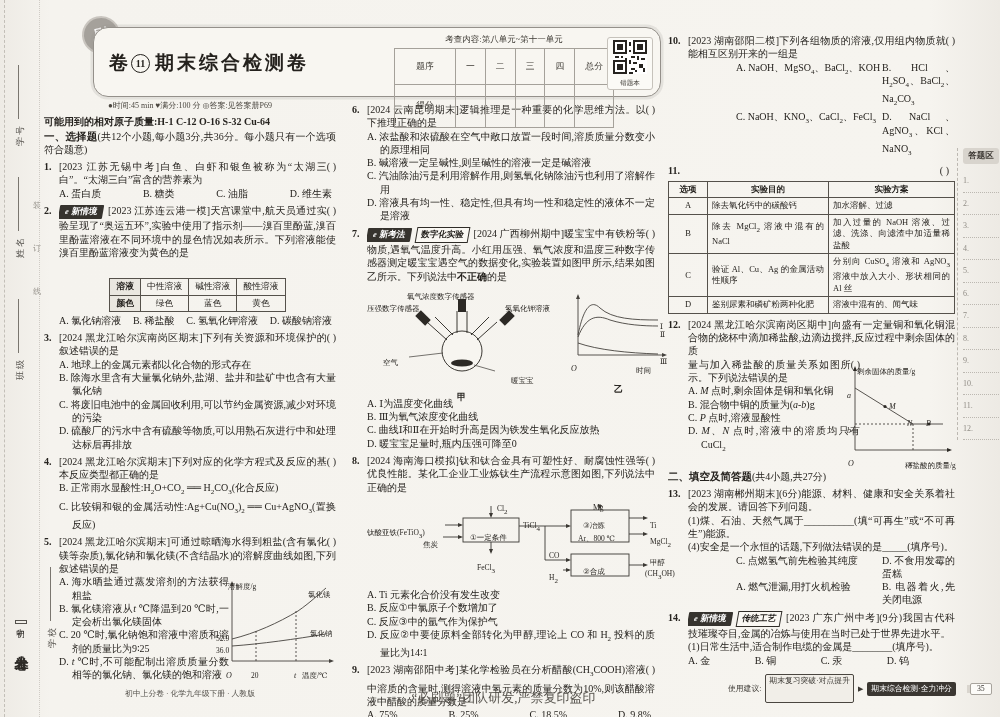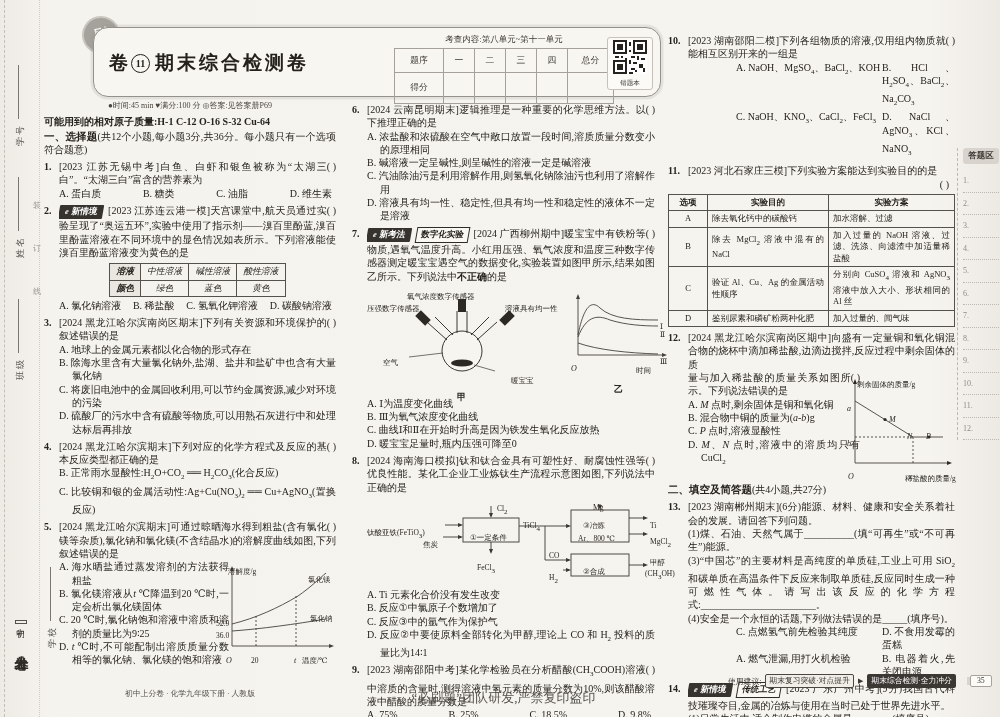--- a/index.html
+++ b/index.html
@@ -24,21 +24,21 @@
   .hcard{position:absolute;left:93px;top:27px;width:566px;height:68px;background:#f8f6f1;
          border:1px solid #94908a;border-radius:15px;z-index:2;
          box-shadow:0 0 0 2.5px rgba(150,146,139,.18);}
   .htitle{position:absolute;left:15px;top:22px;font-size:19px;font-weight:700;color:#24211d;
           display:flex;align-items:center;}
   .vnum{display:inline-flex;width:17px;height:17px;border:1.4px solid #24211d;border-radius:50%;
         align-items:center;justify-content:center;font-size:10px;margin:0 5px 0 3px;letter-spacing:0;}
   .httl{letter-spacing:3px;}
   .hscope{position:absolute;left:298px;top:6px;width:224px;text-align:center;font-size:8.5px;color:#3c3933;}
   .htbl{position:absolute;left:300px;top:20px;width:220px;border-collapse:collapse;}
-  .htbl td{border:0.8px solid #a5a19a;text-align:center;font-size:8.8px;color:#3c3933;padding:4px;height:15px;}
+  .htbl td{border:0.8px solid #a5a19a;text-align:center;font-size:8.8px;color:#3c3933;padding:10px;height:15px;}
   .htbl tr.r2 td{height:22px;}
   .qrbox{position:absolute;right:7px;top:9px;width:44px;text-align:center;background:#fbfaf6;
          border:1px solid #c6c2bb;border-radius:3px;padding:2px 0 1px;}
   .qrlab{font-size:6.5px;color:#3c3933;margin-top:1px;}
   
   .col{position:absolute;font-size:10px;line-height:13.3px;color:#26231f;text-align:justify;}
   .c1{left:44px;top:99px;width:292px;}
   .c2{left:352px;top:99px;width:303px;}
   .c3{left:668px;top:30px;width:287px;}
   .meta{text-align:center;font-size:8px;color:#4a463f;margin-bottom:3px;}
@@ -52,21 +52,21 @@
   .br{float:right;}
   .opt{padding-left:13px;text-indent:-13px;}
   .orow{display:flex;justify-content:space-between;padding-right:4px;}
   .orow2{display:flex;margin-left:48px;}
   .orow2 .ocell{width:146px;flex:none;}
   .badge-d{display:inline-block;background:#36332e;color:#fff;font-size:8.5px;font-weight:700;
            padding:0 6px 1px;transform:skewX(-10deg);border-radius:1px;margin-right:5px;text-indent:0;}
   .badge-d .blogo{font-style:italic;margin-right:3px;font-size:8px;}
   .badge-b{display:inline-block;border:1.2px solid #2f2c27;background:#faf8f3;color:#201d19;font-size:8.5px;
            font-weight:700;padding:0 4px 1px;transform:skewX(-10deg);margin-right:5px;text-indent:0;}
-  table.ztbl{border-collapse:collapse;margin:4px auto 2px;font-style:italic;}
+  table.ztbl{border-collapse:collapse;margin:19px auto 2px;}
   table.ztbl td{border:0.9px solid #55514b;font-size:8.8px;text-align:center;padding:1px 6px;height:13px;}
   table.ztbl td.hd{background:#eae7e0;font-weight:700;}
   table.ztbl2{border-collapse:collapse;margin:3px 0 2px;width:287px;}
   table.ztbl2 td{border:0.9px solid #55514b;font-size:8.5px;line-height:11.5px;padding:2px 4px;vertical-align:middle;}
   table.ztbl2 td.cc{text-align:center;}
   table.ztbl2 tr.hd td{text-align:center;font-weight:700;}
   
   .fig{position:relative;}
   .fig svg{position:absolute;left:0;top:0;}
   .lab{position:absolute;font-size:7.5px;line-height:8px;color:#2a2723;white-space:nowrap;margin-top:8px;}
@@ -83,21 +83,21 @@
   .fig8{position:relative;height:92px;margin-top:2px;}
   
   .az{position:absolute;left:957px;top:148px;width:42px;padding-left:5px;border-left:1px dashed #bcb8b1;}
   .aztab{width:36px;background:#d8d4cd;border-radius:3px;text-align:center;font-size:8.5px;font-weight:700;
          color:#403c37;padding:2px 0;}
   .azit{font-size:8px;color:#8f8b84;height:21.5px;line-height:21.5px;border-bottom:1px dotted #bcb8b1;width:36px;}
   
   .ftl{position:absolute;left:44px;top:688px;width:292px;text-align:center;font-size:7.8px;color:#55524c;}
   .ftc{position:absolute;left:352px;top:689px;width:303px;text-align:center;font-size:13px;color:#55524c;}
   .ftr{position:absolute;left:728px;top:674px;display:flex;align-items:center;gap:4px;font-size:7.8px;color:#3c3934;}
-  .fb1{border:1px solid #4a4640;background:#f1eee8;padding:0 3px 1px;border-radius:2px;}
+  .fb1{border:1px solid #4a4640;background:#f1eee8;padding:0 3px 16px;border-radius:2px;}
   .fb2{background:#3b3732;color:#fff;padding:1px 4px 2px;border-radius:2px;}
   .farr{font-size:7px;}
   .pgtab{margin-left:10px;border:1px solid #a7a39c;background:#fcfbf8;padding:0 6px 1px;border-radius:2px;
          color:#3c3934;box-shadow:-5px 0 0 -2px #d9d5ce;}
   sub{font-size:7px;}
 </style>
 </head>
 <body>
 
 <div class="paper">
@@ -305,21 +305,21 @@
             </g>
             <g fill="#2c2925">
               <rect x="91" y="0" width="8" height="13"></rect>
               <rect x="52" y="12" width="8" height="14" transform="rotate(-45 56 19)"></rect>
               <rect x="136" y="12" width="8" height="14" transform="rotate(45 140 19)"></rect>
               <ellipse cx="95" cy="64" rx="11" ry="3.6"></ellipse>
             </g>
           </svg>
           <div class="lab" style="left:40px;top:0">氧气浓度数字传感器</div>
           <div class="lab" style="left:0;top:12px">压强数字传感器</div>
-          <div class="lab" style="left:138px;top:12px">溶液具有均一性</div>
+          <div class="lab" style="left:138px;top:12px">氢氧化钾溶液</div>
           <div class="lab" style="left:16px;top:66px">空气</div>
           <div class="lab" style="left:144px;top:84px">暖宝宝</div>
           <div class="lab cap" style="left:90px;top:100px">甲</div>
         </div>
         <div class="fig g7">
           <svg width="100" height="74" viewBox="0 0 100 74">
             <g stroke="#45423d" stroke-width="0.9" fill="none">
               <line x1="8" y1="4" x2="8" y2="62"></line>
                 <line x1="8" y1="62" x2="94" y2="62"></line>
               <path d="M8,42 C14,12 22,7 30,15 C42,26 64,27 88,27"></path>
@@ -424,21 +424,20 @@
         <span>B. HCl、H<sub>2</sub>SO<sub>4</sub>、BaCl<sub>2</sub>、Na<sub>2</sub>CO<sub>3</sub></span>
       </div>
       <div class="orow2">
         <span class="ocell">C. NaOH、KNO<sub>3</sub>、CaCl<sub>2</sub>、FeCl<sub>3</sub></span>
         <span>D. NaCl、AgNO<sub>3</sub>、KCl、NaNO<sub>3</sub></span>
       </div>
     </div>
 
     <div class="q qq2">
       <span class="qn">11.</span>
-      <div class="stem"><span>[2023 河北石家庄三模]下列实验方案能达到实验目的的是</span></div>
       <div style="text-align:right;padding-right:6px">(  )</div>
       <table class="ztbl2" style="margin-left:-20px">
         <tbody>
             <tr class="hd">
           <td style="width:30px">选项</td>
           <td style="width:112px">实验目的</td>
           <td>实验方案</td>
         </tr>
         <tr>
           <td class="cc">A</td>
@@ -451,21 +450,21 @@
           <td>加入过量的 NaOH 溶液、过滤、洗涤、向滤渣中加适量稀盐酸</td>
         </tr>
         <tr>
           <td class="cc">C</td>
           <td>验证 Al、Cu、Ag 的金属活动性顺序</td>
           <td>分别向 CuSO<sub>4</sub> 溶液和 AgNO<sub>3</sub> 溶液中放入大小、形状相同的 Al 丝</td>
         </tr>
         <tr>
           <td class="cc">D</td>
           <td>鉴别尿素和磷矿粉两种化肥</td>
-          <td>加入过量的、闻气味</td>
+          <td>溶液中混有的、闻气味</td>
         </tr>
       </tbody>
         </table>
     </div>
 
     <div class="q qq2">
       <span class="qn">12.</span>
       <div class="stem"><span>[2024 黑龙江哈尔滨南岗区期中]向盛有一定量铜和氧化铜混合物的烧杯中滴加稀盐酸,边滴边搅拌,反应过程中剩余固体的质</span></div>
       <div class="split" style="min-height:108px">
         <div class="n12">
@@ -503,21 +502,20 @@
         </div>
       </div>
     </div>
 
     <div class="sect" style="margin-top:4px"><b>二、填空及简答题</b><span>(共4小题,共27分)</span></div>
 
     <div class="q qq2">
       <span class="qn">13.</span>
       <div class="stem"><span>[2023 湖南郴州期末](6分)能源、材料、健康和安全关系着社会的发展。请回答下列问题。</span></div>
       <div class="stem">(1)煤、石油、天然气属于__________(填“可再生”或“不可再生”)能源。</div>
-      <div class="stem">(3)“中国芯”的主要材料是高纯度的单质硅,工业上可用 SiO<sub>2</sub> 和碳单质在高温条件下反应来制取单质硅,反应同时生成一种可燃性气体。请写出该反应的化学方程式:_______________________。</div>
       <div class="stem">(4)安全是一个永恒的话题,下列做法错误的是_____(填序号)。</div>
       <div class="orow2">
         <span class="ocell">C. 点燃氢气前先检验其纯度</span>
         <span>D. 不食用发霉的蛋糕</span>
       </div>
       <div class="orow2">
         <span class="ocell">A. 燃气泄漏,用打火机检验</span>
         <span>B. 电器着火,先关闭电源</span>
       </div>
     </div>

